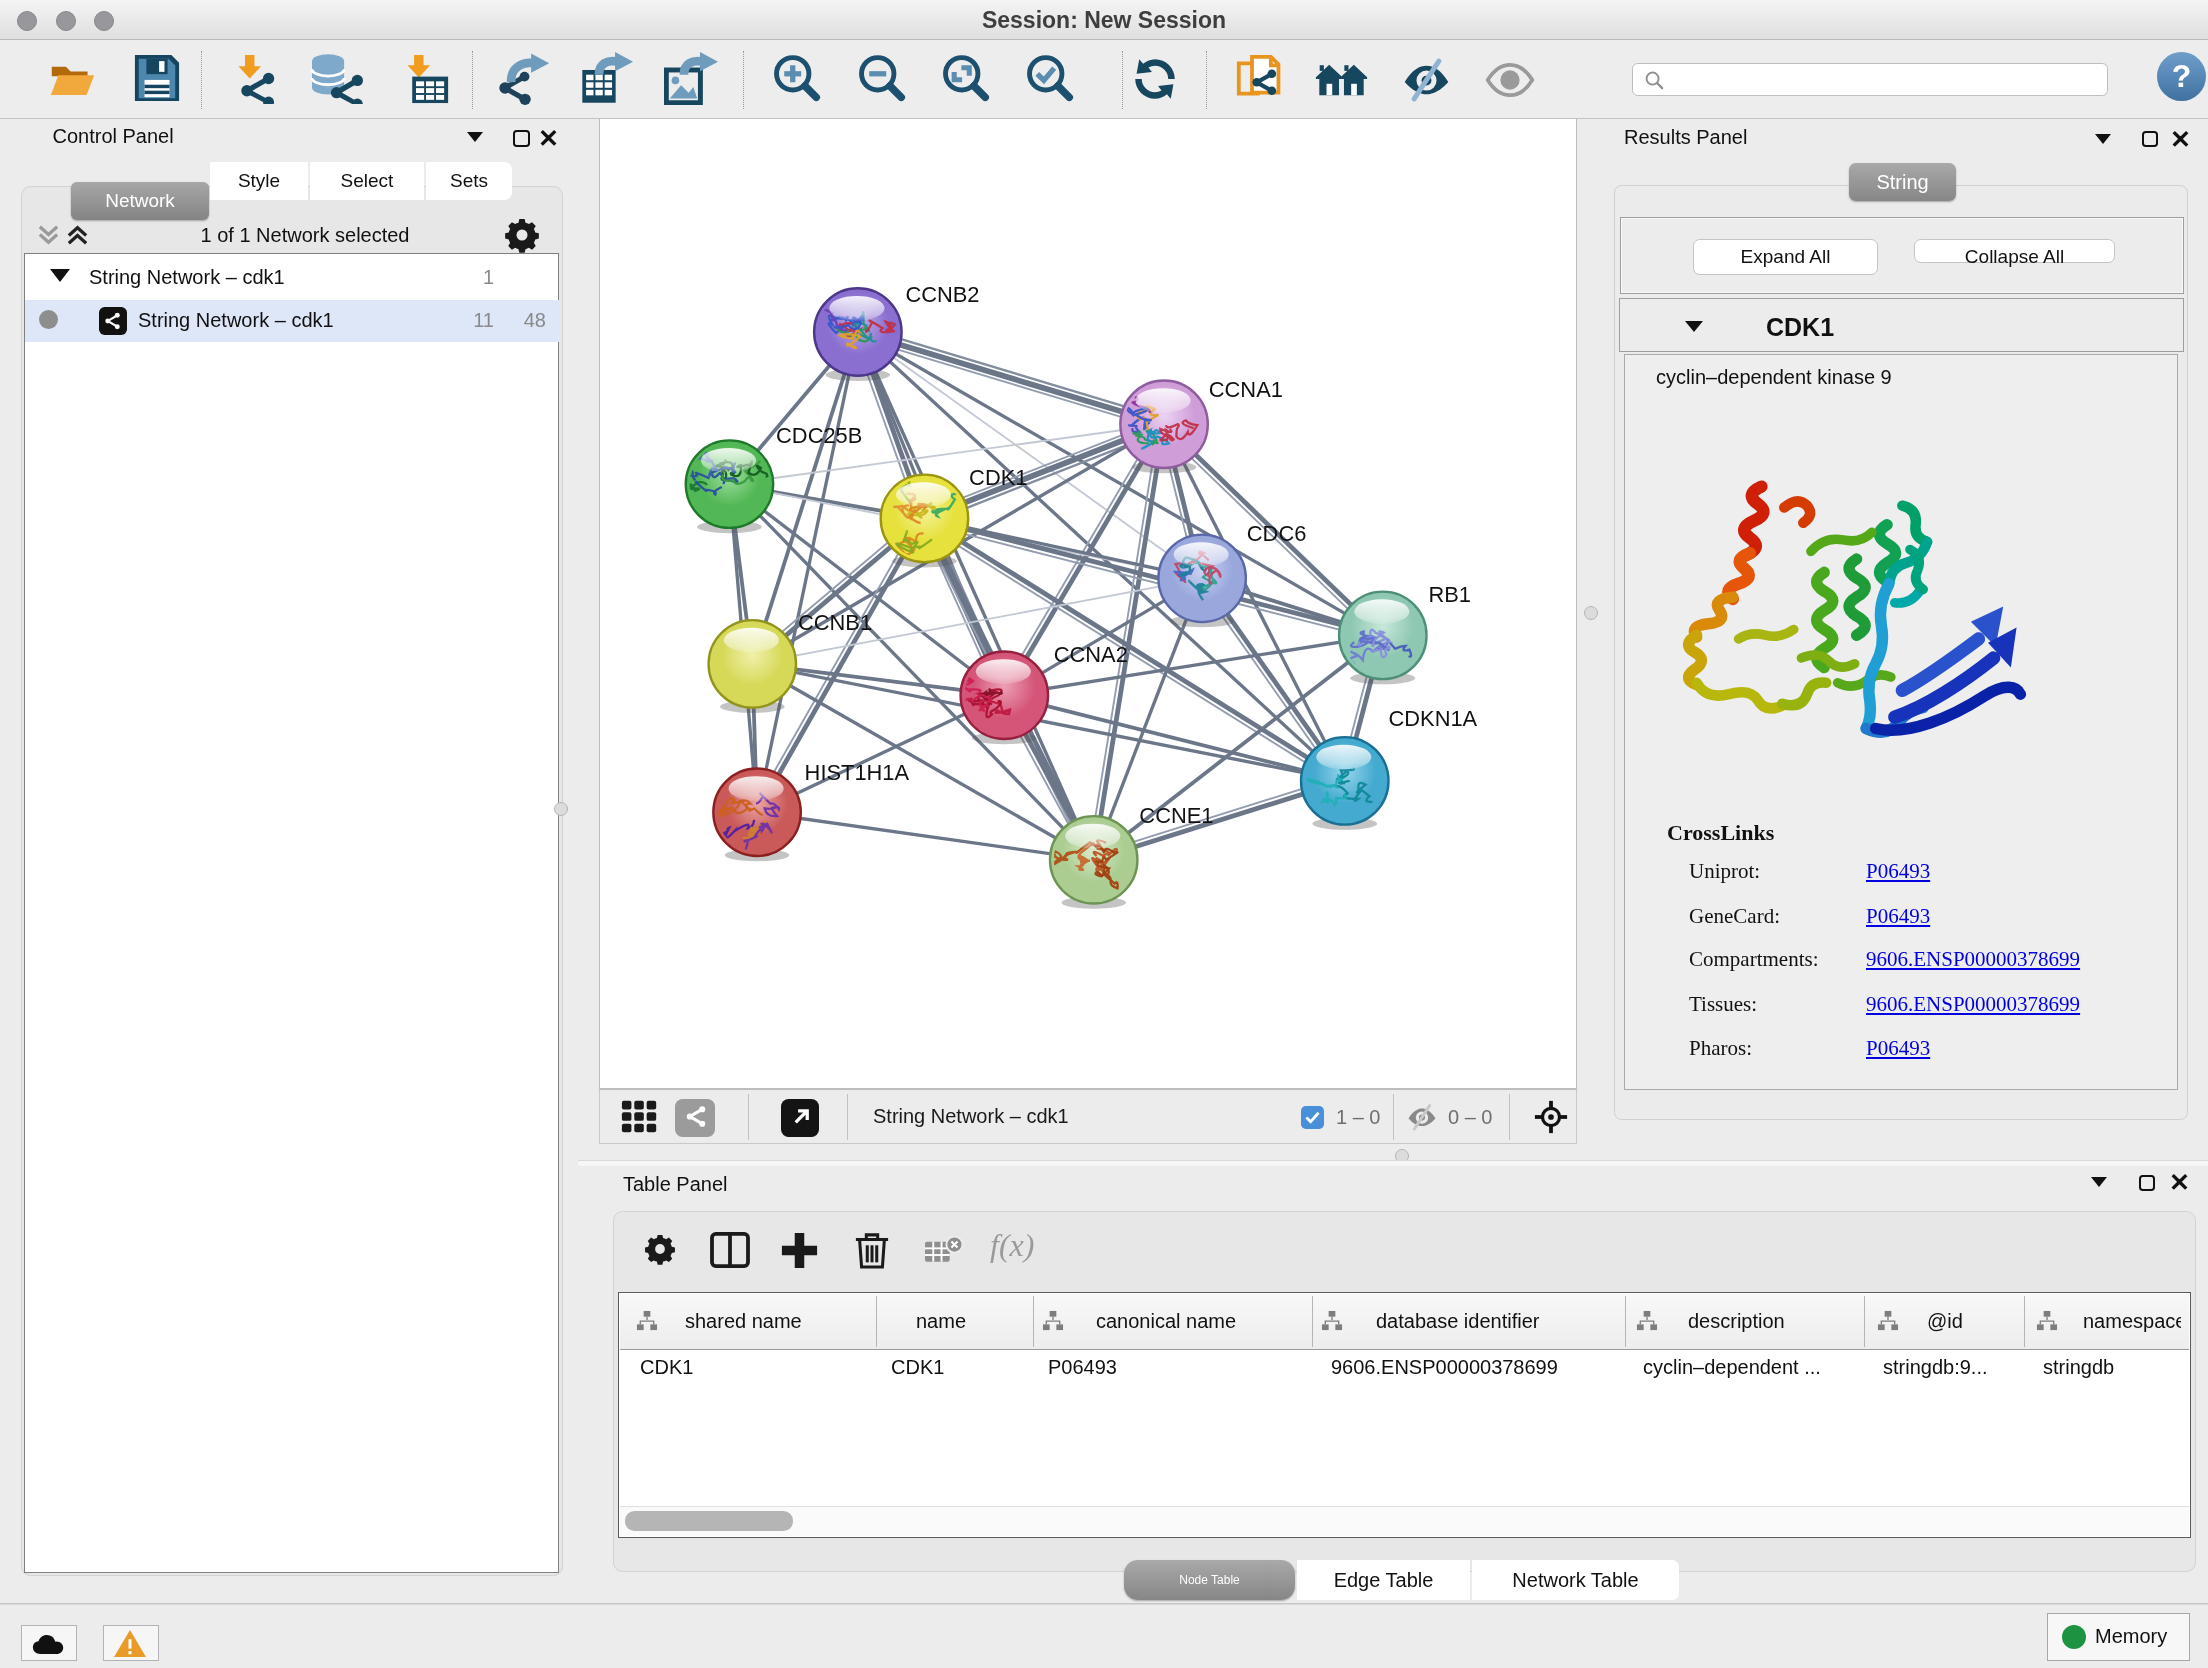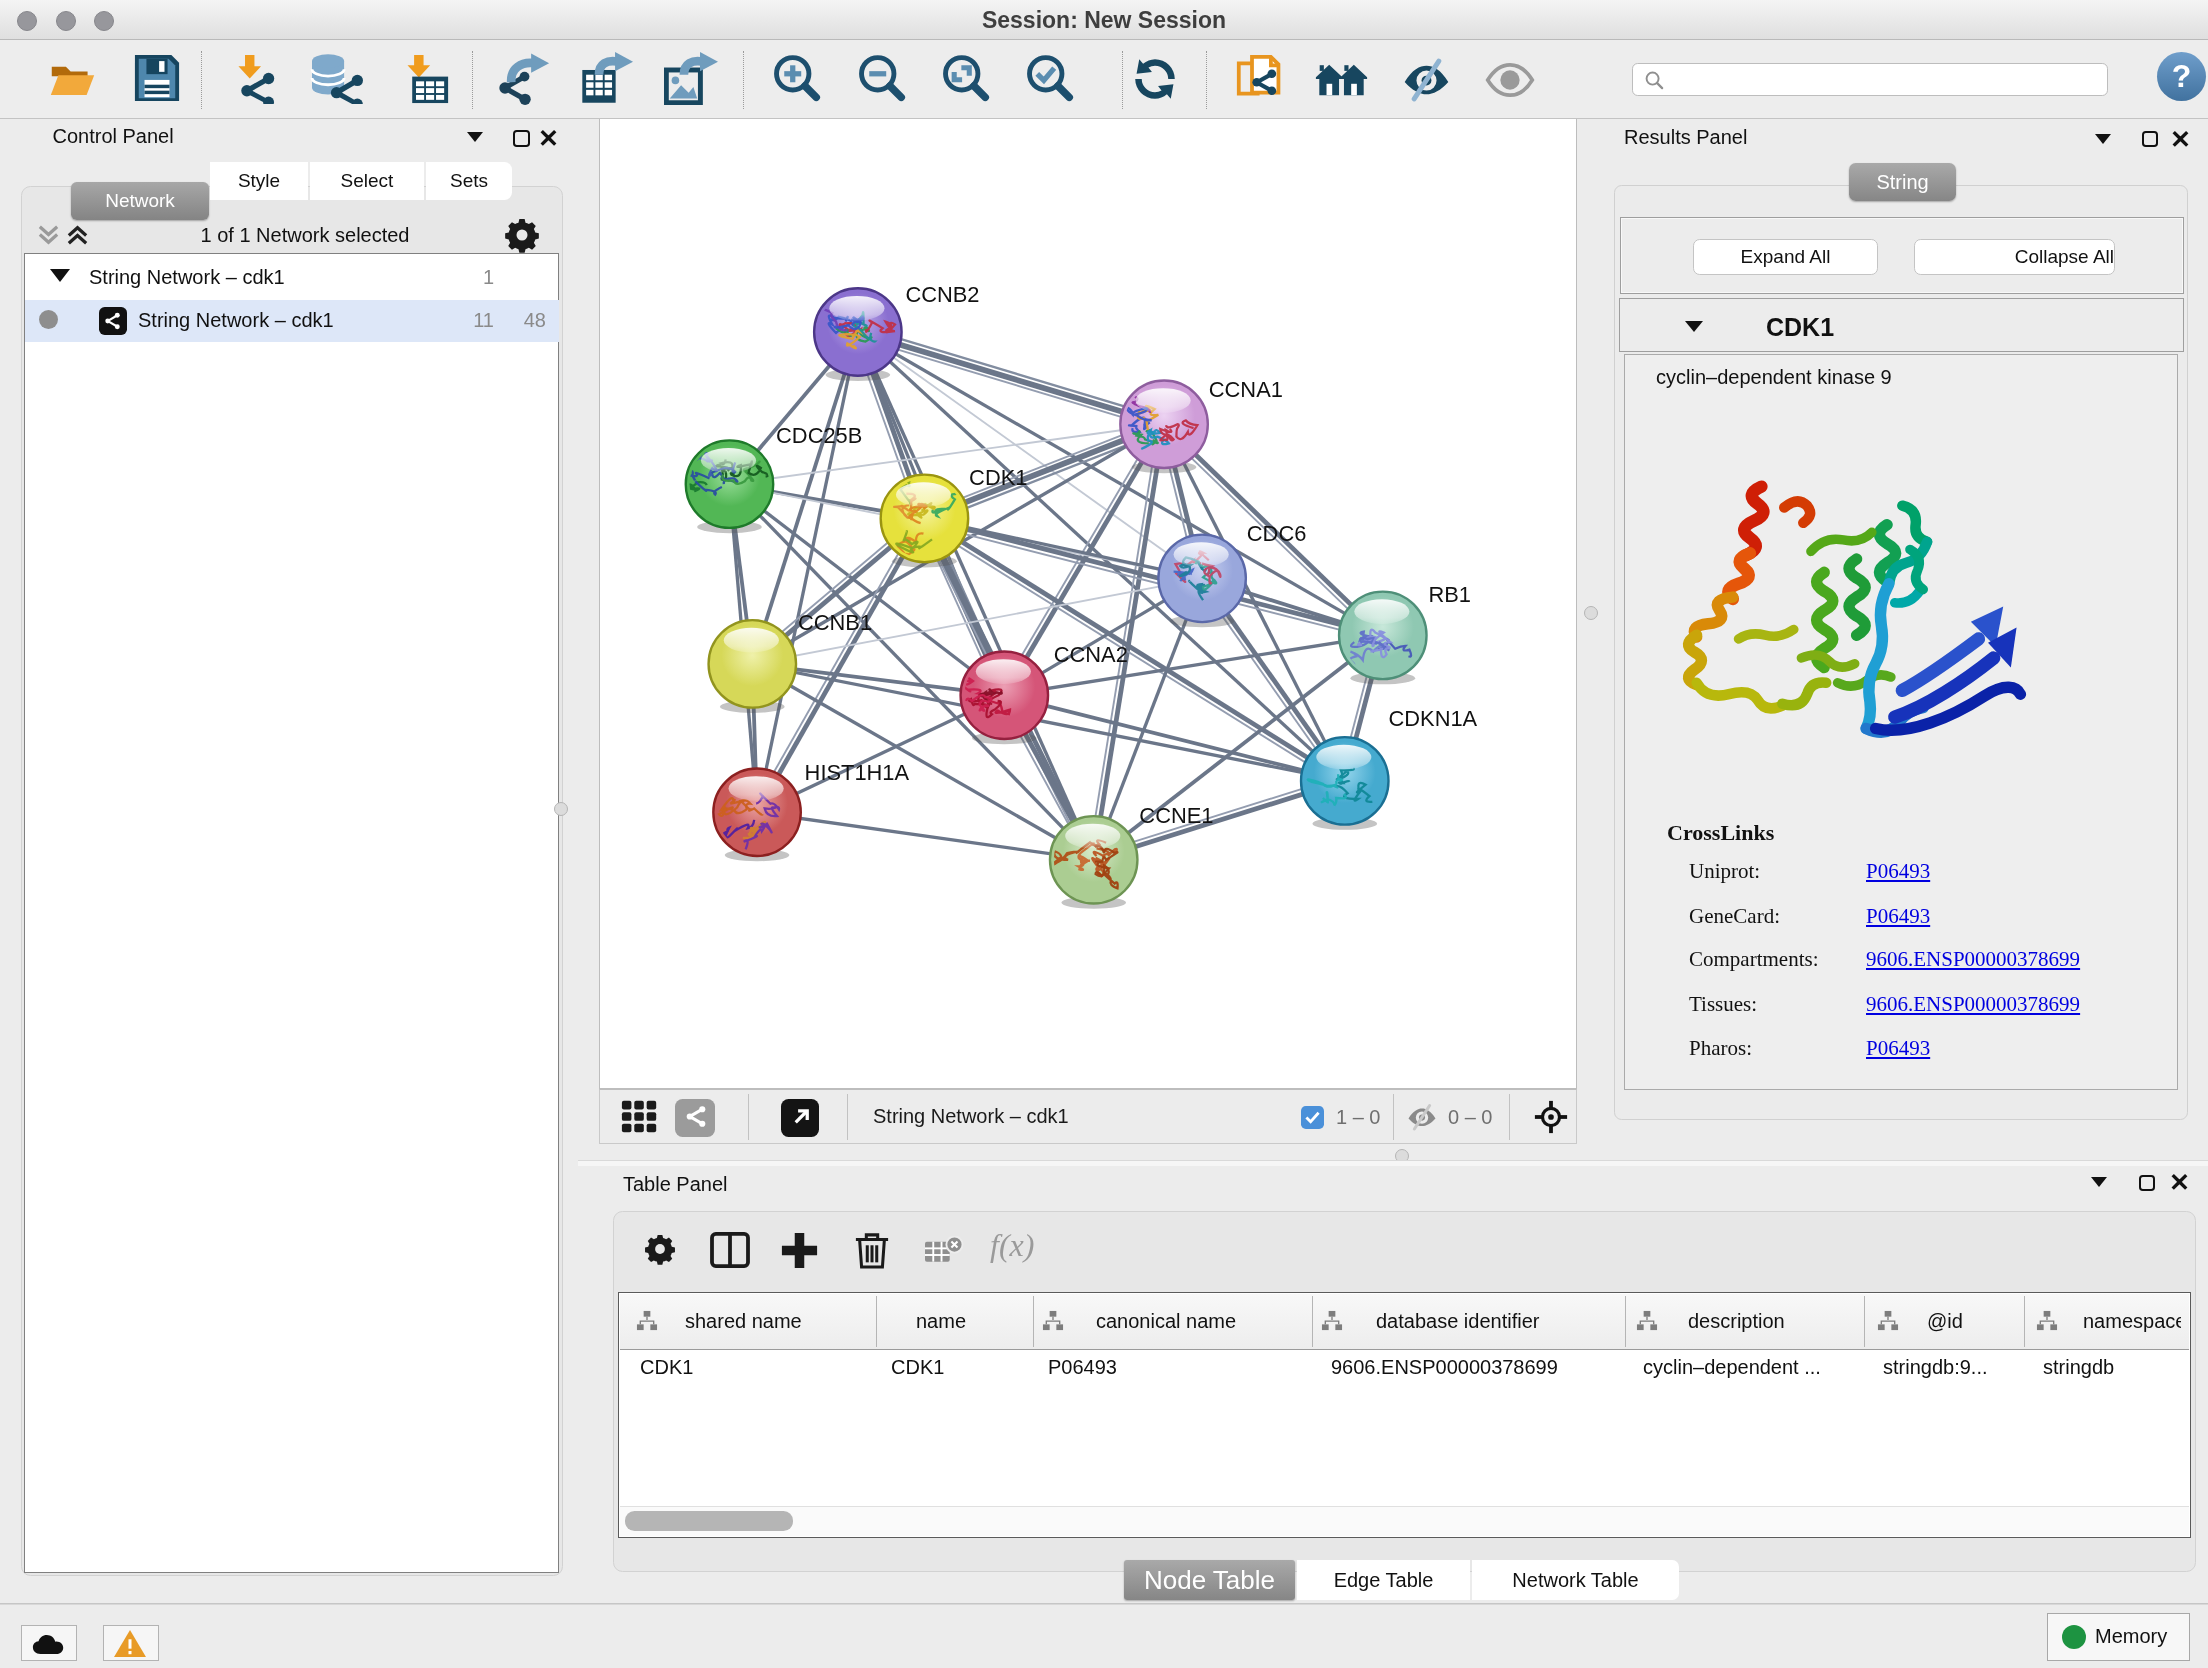--- a/index.html
+++ b/index.html
@@ -638,21 +638,21 @@
 <div class="abs" style="left:2095px;top:134px;width:0;height:0;border-left:8.6px solid transparent;border-right:8.6px solid transparent;border-top:10.5px solid #111;"></div>
 <div class="abs" style="left:2142px;top:131px;width:16px;height:16px;border:2.9px solid #111;border-radius:3.8px;"></div>
 <div class="abs" style="left:2170px;top:125px;font-size:25px;font-weight:bold;color:#111;">✕</div>
 
 <div class="abs" style="left:1614px;top:185px;width:574px;height:935px;background:#ebebeb;border:1px solid #d0d0d0;border-radius:7.6px;"></div>
 
 <div class="abs" style="left:1849px;top:163px;width:107px;height:38px;background:linear-gradient(#a9a9a9,#868686);border-radius:6.7px;color:#fff;font-size:20px;text-align:center;line-height:38px;box-shadow:0 1px 1.9px rgba(0,0,0,.3);">String</div>
 
 <div class="abs" style="left:1620px;top:217px;width:564px;height:77px;background:#ececec;border:1px solid #9e9e9e;box-shadow:inset 0 0 0 1px #f8f8f8;"></div>
 <div class="abs" style="left:1693px;top:239px;width:185px;height:36px;background:#fff;border:1px solid #c4c4c4;border-radius:6.7px;font-size:19px;color:#111;text-align:center;line-height:34px;">Expand All</div>
-<div class="abs" style="left:1914px;top:239px;width:201px;height:36px;background:#fff;border:1px solid #c4c4c4;border-radius:6.7px;font-size:19px;color:#111;text-align:right;line-height:34px;">Collapse All</div>
+<div class="abs" style="left:1914px;top:239px;width:201px;height:24px;background:#fff;border:1px solid #c4c4c4;border-radius:6.7px;font-size:19px;color:#111;text-align:center;line-height:34px;">Collapse All</div>
 
 <div class="abs" style="left:1619px;top:298px;width:565px;height:54px;background:#ececec;border:1px solid #9e9e9e;"></div>
 <div class="abs" style="left:1685px;top:321px;width:0;height:0;border-left:9.5px solid transparent;border-right:9.5px solid transparent;border-top:11.4px solid #111;"></div>
 <div class="abs" style="left:1766px;top:313px;font-size:25px;font-weight:bold;color:#111;">CDK1</div>
 
 <div class="abs" style="left:1624px;top:354px;width:554px;height:736px;background:#eeeeee;border:1px solid #aaaaaa;"></div>
 <div class="abs" style="left:1656px;top:366px;font-size:20px;color:#111;">cyclin–dependent kinase 9</div>
 
 <svg class="abs" style="left:1670px;top:458px;" width="358" height="301" viewBox="0 0 376 316">
 <g fill="none" stroke-linecap="round" stroke-linejoin="round">
@@ -820,21 +820,21 @@
 <div class="abs" style="left:891px;top:1356px;font-size:20px;color:#111;">CDK1</div>
 <div class="abs" style="left:1048px;top:1356px;font-size:20px;color:#111;">P06493</div>
 <div class="abs" style="left:1331px;top:1356px;font-size:20px;color:#111;">9606.ENSP00000378699</div>
 <div class="abs" style="left:1643px;top:1356px;font-size:20px;color:#111;">cyclin–dependent ...</div>
 <div class="abs" style="left:1883px;top:1356px;font-size:20px;color:#111;">stringdb:9...</div>
 <div class="abs" style="left:2043px;top:1356px;font-size:20px;color:#111;">stringdb</div>
 
 <div class="abs" style="left:620px;top:1506px;width:1569px;height:30px;background:#fafafa;border-top:1px solid #e0e0e0;"></div>
 <div class="abs" style="left:625px;top:1511px;width:168px;height:20px;background:#b5b5b5;border-radius:9.5px;"></div>
 
-<div class="abs" style="left:1124px;top:1560px;width:171px;height:40px;background:linear-gradient(#a9a9a9,#868686);border-radius:3px;color:#fff;font-size:26px;text-align:center;line-height:40px;box-shadow:0 1px 1.9px rgba(0,0,0,.3);">Node Table</div>
+<div class="abs" style="left:1124px;top:1560px;width:171px;height:40px;background:linear-gradient(#a9a9a9,#868686);border-radius:14px;color:#fff;font-size:12px;text-align:center;line-height:40px;box-shadow:0 1px 1.9px rgba(0,0,0,.3);">Node Table</div>
 <div class="abs" style="left:1297px;top:1560px;width:173px;height:40px;background:#fff;color:#111;font-size:20px;text-align:center;line-height:40px;">Edge Table</div>
 <div class="abs" style="left:1472px;top:1560px;width:207px;height:40px;background:#fff;color:#111;font-size:20px;text-align:center;line-height:40px;border-radius:0 6.7px 6.7px 0;">Network Table</div>
 </div>
 
 <div class="abs" style="left:0;top:1603px;width:2208px;height:1.9px;background:#d8d8d8;border-top:1px solid #c6c6c6;"></div>
 <div class="abs" style="left:21px;top:1625px;width:56px;height:36px;background:#f6f6f6;border:1.9px solid #b3b3b3;"></div>
 <svg class="abs" style="left:31px;top:1633px;" width="36" height="23" viewBox="0 0 38 24">
     <path fill="#111" d="M10 22 C5 22 2 19 2 15 C2 11.5 4.5 9 8 8.7 C9 4.8 12.5 2 16.7 2 C21 2 24.6 4.9 25.6 9 C26 8.9 26.5 8.8 27 8.8 C30.9 8.8 34 11.8 34 15.4 C34 19 30.9 22 27 22 Z"></path>
   </svg>
 <div class="abs" style="left:103px;top:1625px;width:56px;height:36px;background:#f6f6f6;border:1.9px solid #b3b3b3;"></div>

